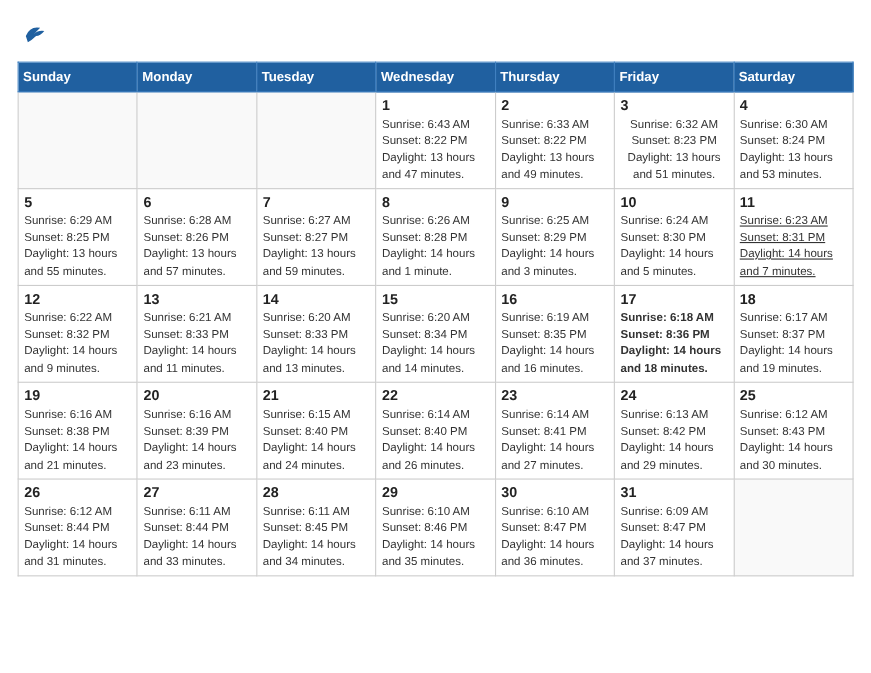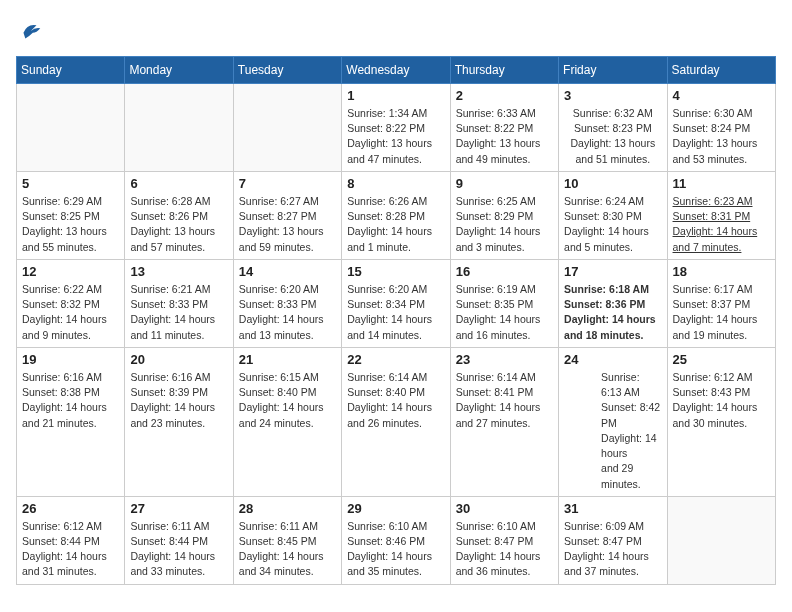--- a/index.html
+++ b/index.html
@@ -49,21 +49,21 @@
       width: 100%;
       border-collapse: collapse;
       font-size: 10.5px;
     }
     .calendar th {
       background-color: #2060a0;
       color: #fff;
       padding: 6px 4px;
       text-align: left;
       font-size: 12px;
-      font-weight: normal;
+      font-weight: bold;
       border: 1px solid #4080c0;
     }
     .calendar td {
       border: 1px solid #ccc;
       padding: 4px 5px;
       vertical-align: top;
       height: 88px;
       width: calc(100% / 7);
     }
     .calendar td.empty {
@@ -112,21 +112,21 @@
         <th>Saturday</th>
       </tr>
   </thead>
   <tbody id="calendar-body">
   <tr>
         <td class="empty"></td>
         <td class="empty"></td>
         <td class="empty"></td>
         <td>
           <div class="day-number">1</div>
-          <div class="day-info" style="white-space: pre-line;">Sunrise: 1:34 AM
+          <div class="day-info" style="white-space: pre-line;">Sunrise: 6:43 AM
 Sunset: 8:22 PM
 Daylight: 13 hours
 and 47 minutes.</div>
         </td>
         <td>
           <div class="day-number">2</div>
           <div class="day-info" style="white-space: pre-line;">Sunrise: 6:33 AM
 Sunset: 8:22 PM
 Daylight: 13 hours
 and 49 minutes.</div>
@@ -279,21 +279,21 @@
         </td>
         <td>
           <div class="day-number">23</div>
           <div class="day-info" style="white-space: pre-line;">Sunrise: 6:14 AM
 Sunset: 8:41 PM
 Daylight: 14 hours
 and 27 minutes.</div>
         </td>
         <td>
           <div class="day-number">24</div>
-          <div class="day-info" style="white-space: pre-line; margin-left: 37px;">Sunrise: 6:13 AM
+          <div class="day-info" style="white-space: pre-line;">Sunrise: 6:13 AM
 Sunset: 8:42 PM
 Daylight: 14 hours
 and 29 minutes.</div>
         </td>
         <td>
           <div class="day-number">25</div>
           <div class="day-info" style="white-space: pre-line;">Sunrise: 6:12 AM
 Sunset: 8:43 PM
 Daylight: 14 hours
 and 30 minutes.</div>

